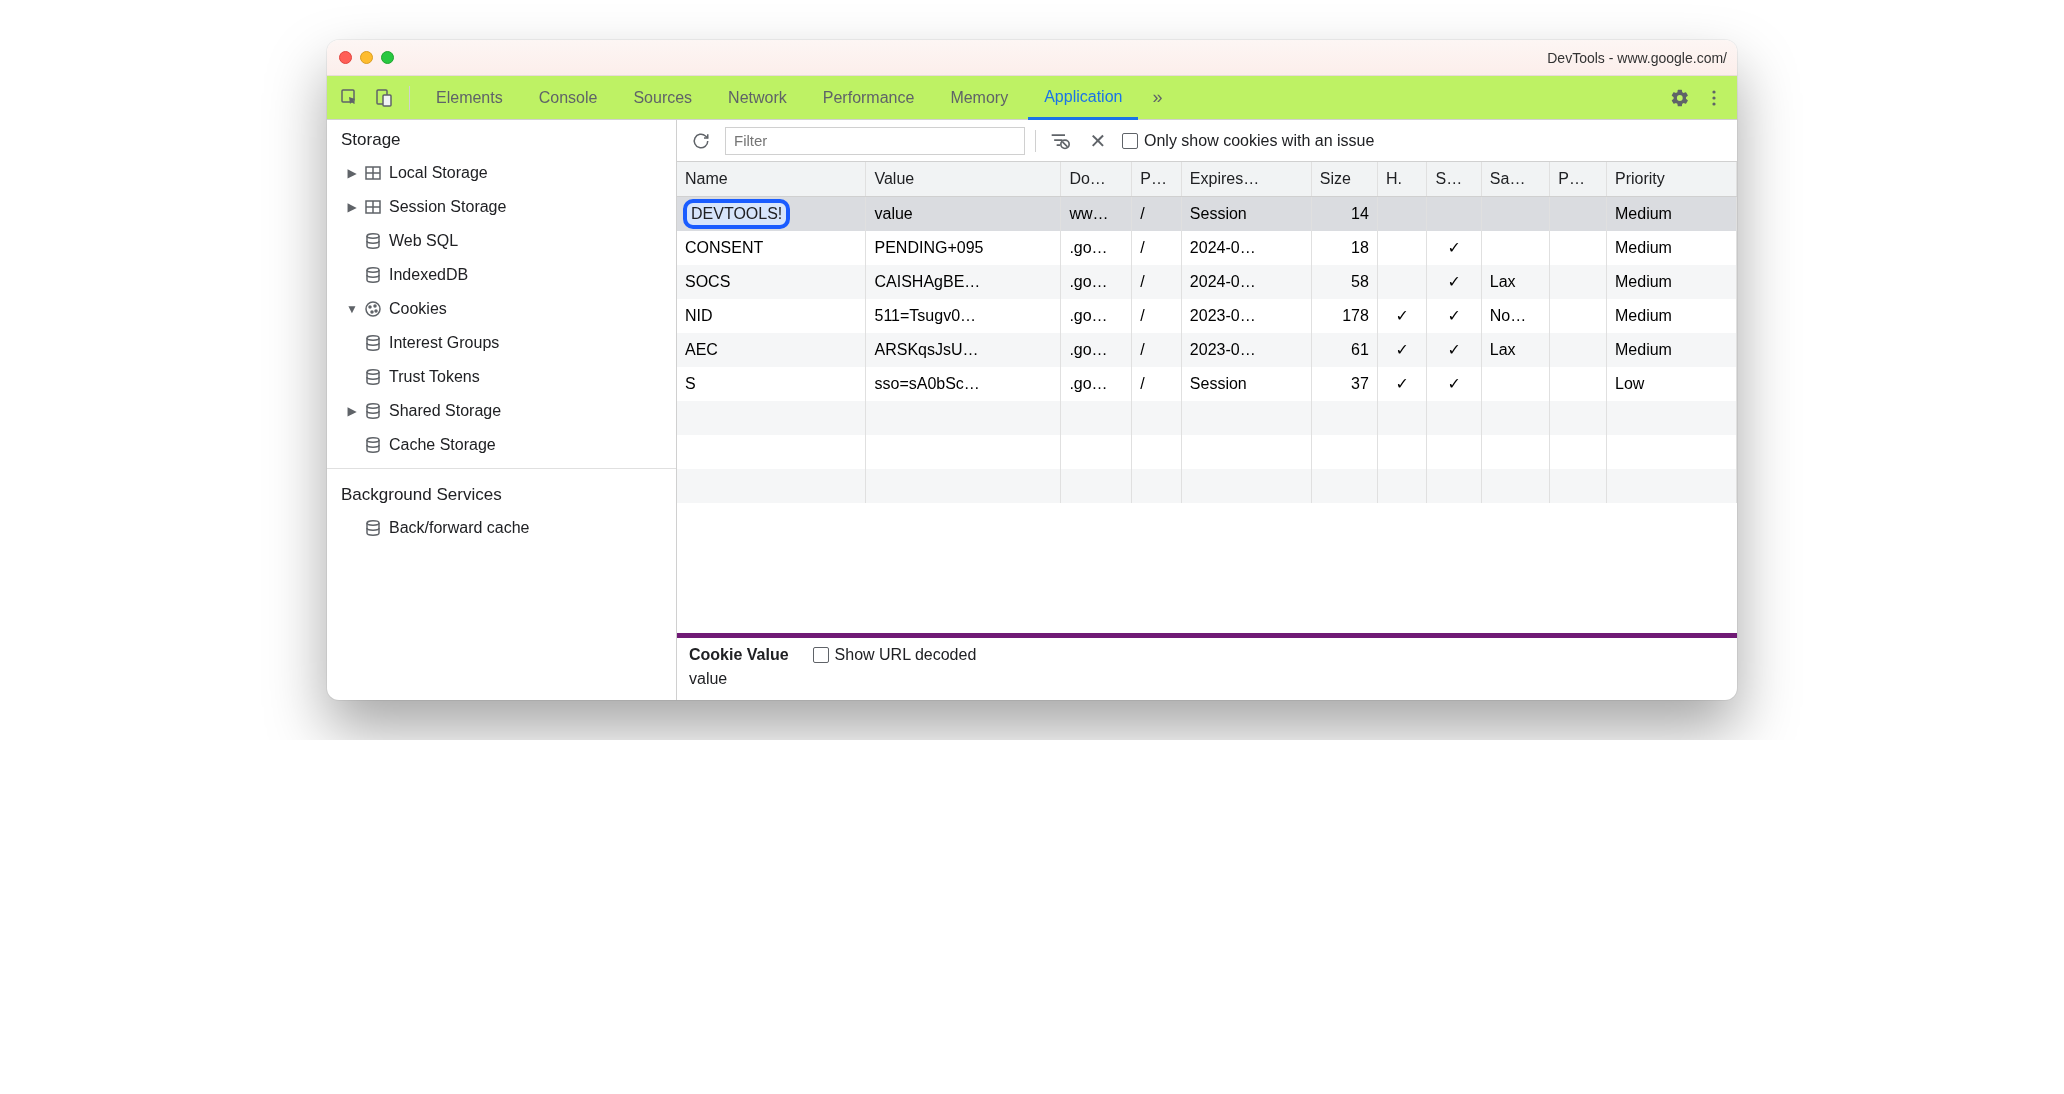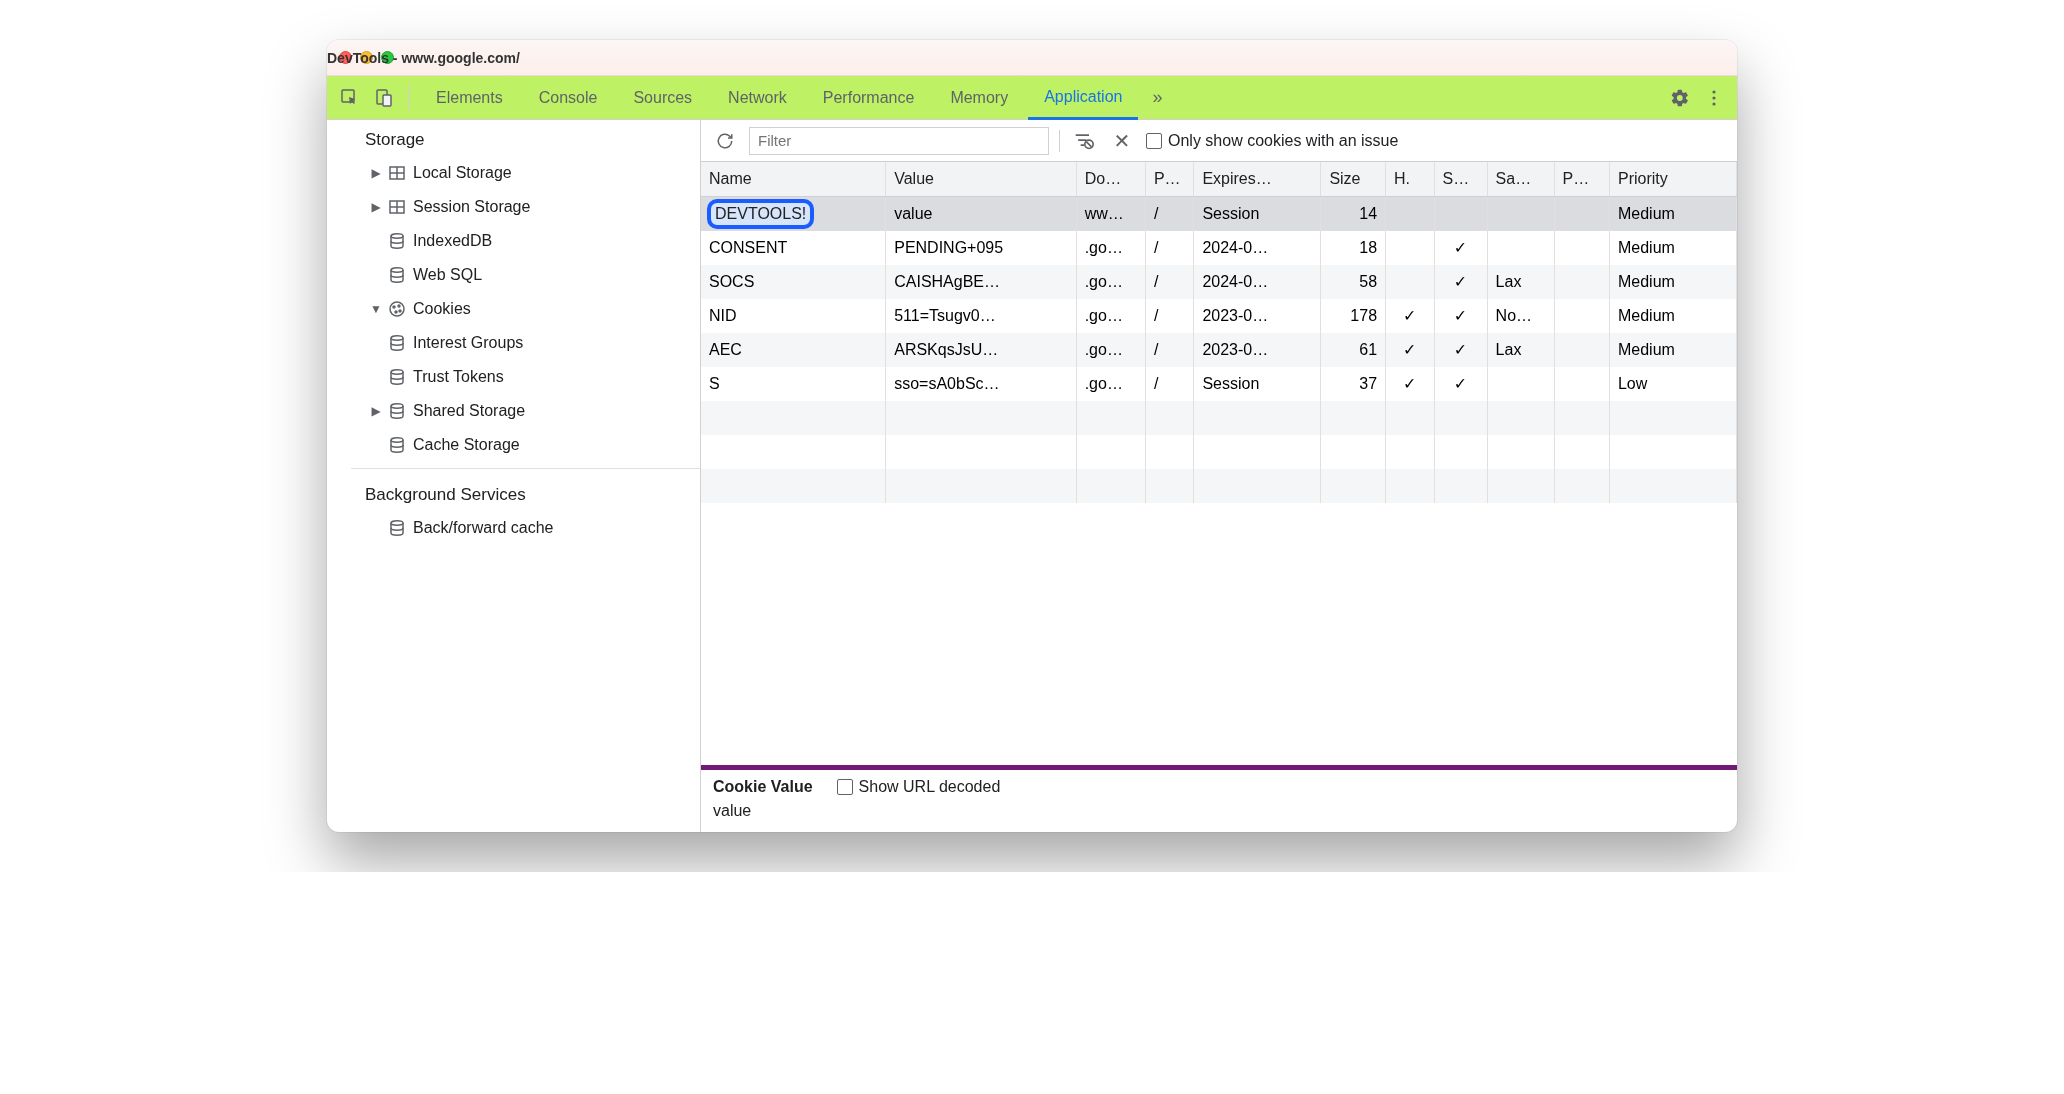--- a/index.html
+++ b/index.html
@@ -25,38 +25,38 @@
     align-items: center;
     padding: 0 12px;
     border-bottom: 1px solid #e8dcd8;
     position: relative;
   }
   .traffic-lights { display: flex; gap: 8px; }
   .tl { width: 13px; height: 13px; border-radius: 50%; }
   .tl.red { background: #ff5f57; border: 1px solid #e0443e; }
   .tl.yellow { background: #febc2e; border: 1px solid #d89d22; }
   .tl.green { background: #28c840; border: 1px solid #1ea52f; }
-  .title { position: absolute; left: 0; right: 10px; text-align: left; font-size: 14px; font-weight: 700; color: #333; }
+  .title { position: absolute; left: 0; right: 10px; text-align: right; font-size: 14px; font-weight: 400; color: #333; }
 
   .tabbar {
     height: 44px;
     background: #bef264;
     display: flex;
     align-items: center;
     border-bottom: 1px solid #d0d0d0;
     padding: 0 8px;
     gap: 4px;
   }
   .tabbar .iconbtn { width: 30px; height: 30px; display: flex; align-items: center; justify-content: center; color: #5f6368; }
   .tabbar .sep { width: 1px; height: 24px; background: #d0d0d0; margin: 0 6px; }
   .tab { padding: 0 16px; height: 44px; display: flex; align-items: center; font-size: 16px; color: #5f6368; cursor: pointer; }
   .tab.active { color: #1a73e8; border-bottom: 3px solid #1a73e8; font-weight: 500; margin-bottom: -1px; }
   .spacer { flex: 1; }
 
-  .content { display: flex; height: 712px; margin-left: 24px; }
+  .content { display: flex; height: 580px; }
 
   .sidebar {
     width: 350px;
     border-right: 1px solid #d0d0d0;
     overflow-y: auto;
     font-size: 16px;
     color: #202124;
   }
   .sidebar .section-title { padding: 10px 14px 6px 14px; font-size: 17px; color: #202124; }
   .tree-item { display: flex; align-items: center; height: 34px; padding-left: 14px; gap: 6px; cursor: pointer; }
@@ -197,32 +197,32 @@
           </div>
           <div class="tree-item lvl1">
             <span class="arrow"></span>
             <span class="icon">
               <svg width="18" height="18" viewBox="0 0 18 18" fill="none" stroke="#5f6368" stroke-width="1.5">
                 <ellipse cx="9" cy="4" rx="6" ry="2.2"></ellipse>
                 <path d="M3 4v10c0 1.2 2.7 2.2 6 2.2s6-1 6-2.2V4"></path>
                 <path d="M3 9c0 1.2 2.7 2.2 6 2.2s6-1 6-2.2"></path>
               </svg>
             </span>
+            <span>Web SQL</span>
+          </div>
+          <div class="tree-item lvl1">
+            <span class="arrow"></span>
+            <span class="icon">
+              <svg width="18" height="18" viewBox="0 0 18 18" fill="none" stroke="#5f6368" stroke-width="1.5">
+                <ellipse cx="9" cy="4" rx="6" ry="2.2"></ellipse>
+                <path d="M3 4v10c0 1.2 2.7 2.2 6 2.2s6-1 6-2.2V4"></path>
+                <path d="M3 9c0 1.2 2.7 2.2 6 2.2s6-1 6-2.2"></path>
+              </svg>
+            </span>
             <span>IndexedDB</span>
-          </div>
-          <div class="tree-item lvl1">
-            <span class="arrow"></span>
-            <span class="icon">
-              <svg width="18" height="18" viewBox="0 0 18 18" fill="none" stroke="#5f6368" stroke-width="1.5">
-                <ellipse cx="9" cy="4" rx="6" ry="2.2"></ellipse>
-                <path d="M3 4v10c0 1.2 2.7 2.2 6 2.2s6-1 6-2.2V4"></path>
-                <path d="M3 9c0 1.2 2.7 2.2 6 2.2s6-1 6-2.2"></path>
-              </svg>
-            </span>
-            <span>Web SQL</span>
           </div>
           <div class="tree-item lvl1">
             <span class="arrow">▼</span>
             <span class="icon">
               <svg width="18" height="18" viewBox="0 0 18 18" fill="none" stroke="#5f6368" stroke-width="1.5">
                 <circle cx="9" cy="9" r="7"></circle>
                 <circle cx="6" cy="7" r="1" fill="#5f6368"></circle>
                 <circle cx="11" cy="6" r="1" fill="#5f6368"></circle>
                 <circle cx="8" cy="12" r="1" fill="#5f6368"></circle>
                 <circle cx="12" cy="11" r="1" fill="#5f6368"></circle>

